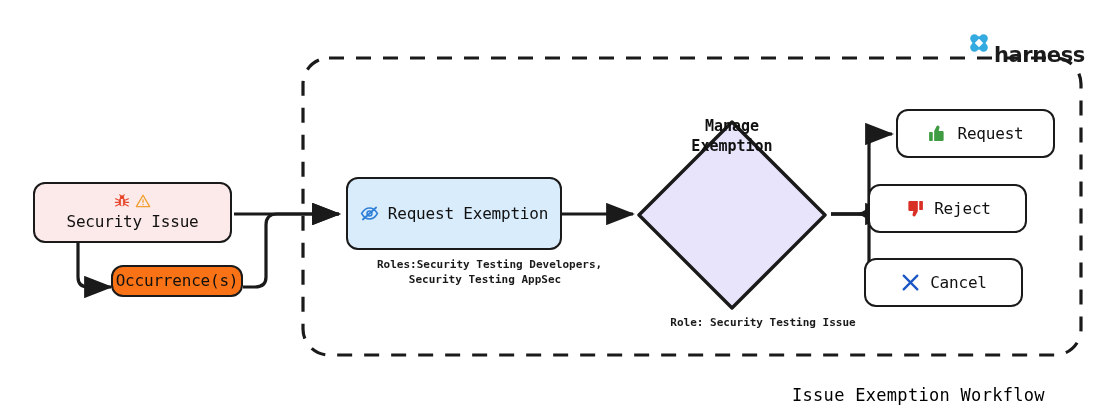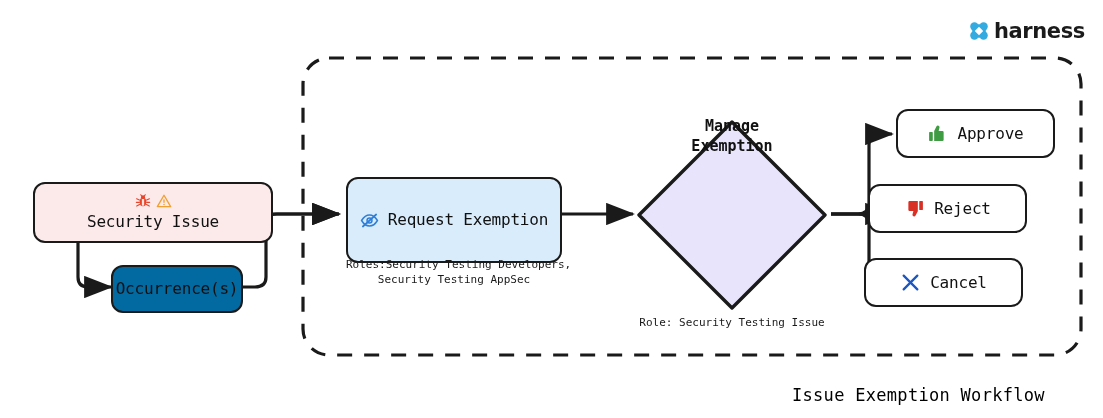--- a/index.html
+++ b/index.html
@@ -56,26 +56,27 @@
     display: flex;
     flex-direction: row;
     align-items: center;
     justify-content: center;
     gap: 9px;
   }
   .caption {
     position: absolute;
     font-family: "DejaVu Sans Mono", monospace;
     font-size: 11px;
-    font-weight: normal;
+    font-weight: bold;
     color: #1a1a1a;
     text-align: center;
     line-height: 1.35;
     white-space: pre;
     z-index: 3;
+    margin-left: 31px;
   }
   .diagram-title {
     position: absolute;
     font-family: "DejaVu Sans Mono", monospace;
     font-size: 17px;
     color: #000000;
     letter-spacing: 0.3px;
     white-space: nowrap;
     z-index: 3;
   }
@@ -86,20 +87,21 @@
     align-items: center;
     gap: 4px;
     z-index: 3;
   }
   .brand-name {
     font-family: "DejaVu Sans", sans-serif;
     font-size: 21px;
     font-weight: bold;
     color: #1b1b1b;
     letter-spacing: -0.4px;
+    margin-top: 24px;
   }
   .diamond-wrap {
     position: absolute;
     z-index: 3;
     display: flex;
     align-items: flex-start;
     justify-content: center;
     font-weight: bold;
   }
   .diamond-text {
@@ -147,21 +149,21 @@
       <circle cx="7" cy="7" r="4.6" fill="#33ABE0"></circle>
       <circle cx="17" cy="7" r="4.6" fill="#33ABE0"></circle>
       <circle cx="7" cy="17" r="4.6" fill="#33ABE0"></circle>
       <circle cx="17" cy="17" r="4.6" fill="#33ABE0"></circle>
       <path d="M12 4 L20 12 L12 20 L4 12 Z" fill="#33ABE0"></path>
       <path d="M12 7.4 L16.6 12 L12 16.6 L7.4 12 Z" fill="#ffffff"></path>
     </svg>
     <span class="brand-name">harness</span>
   </div>
 
-  <div class="node" style="left:33px; top:182px; width:240px; height:61px; background:#fce9e9;">
+  <div class="node" style="left:33px; top:182px; width:199px; height:61px; background:#fce9e9;">
     <div class="icon-row">
       <svg width="16" height="16" viewBox="0 0 24 24">
         <ellipse cx="12" cy="13.5" rx="5.1" ry="6.4" fill="#e8442a"></ellipse>
         <rect x="10.3" y="9" width="3.4" height="10" fill="#ffffff" opacity="0.85"></rect>
         <path d="M12 3.2 a3.1 3.1 0 0 1 3.1 3.1 v1.1 h-6.2 v-1.1 A3.1 3.1 0 0 1 12 3.2z" fill="#e8442a"></path>
         <g stroke="#e8442a" stroke-width="1.7" stroke-linecap="round">
           <line x1="8.6" y1="2.6" x2="10.2" y2="4.6"></line>
           <line x1="15.4" y1="2.6" x2="13.8" y2="4.6"></line>
           <line x1="6.6" y1="10.5" x2="2.4" y2="8.6"></line>
           <line x1="6.6" y1="14" x2="2.0" y2="14"></line>
@@ -173,25 +175,25 @@
       </svg>
       <svg width="16" height="16" viewBox="0 0 24 24">
         <path d="M12 3.4 L22 20.4 H2 Z" fill="none" stroke="#f0a030" stroke-width="2" stroke-linejoin="round"></path>
         <rect x="11" y="9.3" width="2" height="5.6" rx="1" fill="#f0a030"></rect>
         <circle cx="12" cy="17.4" r="1.15" fill="#f0a030"></circle>
       </svg>
     </div>
     <div class="node-label">Security Issue</div>
   </div>
 
-  <div class="node" style="left:111px; top:265px; width:132px; height:48px; background:#0369a1;">
+  <div class="node" style="left:111px; top:265px; width:132px; height:32px; background:#f97316;">
     <div class="node-label">Occurrence(s)</div>
   </div>
 
-  <div class="node" style="left:346px; top:177px; width:216px; height:86px; background:#d9ecfb;">
+  <div class="node" style="left:346px; top:177px; width:216px; height:73px; background:#d9ecfb;">
     <div class="inline-row">
       <svg width="19" height="19" viewBox="0 0 24 24">
         <path d="M2 12 C5 7 8.6 5 12 5 C15.4 5 19 7 22 12 C19 17 15.4 19 12 19 C8.6 19 5 17 2 12 Z" fill="none" stroke="#2f7fd8" stroke-width="1.9"></path>
         <circle cx="12" cy="12" r="3.1" fill="none" stroke="#2f7fd8" stroke-width="1.9"></circle>
         <line x1="3.6" y1="19.6" x2="20.4" y2="4.4" stroke="#2f7fd8" stroke-width="2.2" stroke-linecap="round"></line>
       </svg>
       <span class="node-label">Request Exemption</span>
     </div>
   </div>
   <div class="caption" style="left:346px; top:258px; width:216px;">Roles:Security Testing Developers,
@@ -205,21 +207,21 @@
 Exemption</div>
   </div>
   <div class="caption" style="left:612px; top:316px; width:240px;">Role: Security Testing Issue</div>
 
   <div class="node" style="left:896px; top:109px; width:159px; height:49px; background:#ffffff;">
     <div class="inline-row">
       <svg width="21" height="21" viewBox="0 0 24 24">
         <rect x="2.4" y="10.2" width="4.2" height="10.4" rx="0.8" fill="#3f9c43"></rect>
         <path d="M8.2 20.6 H17.6 a1.4 1.4 0 0 0 1.4-1.4 V10.6 a1.4 1.4 0 0 0-1.4-1.4 h-4.3 l1.0-4.0 a1.9 1.9 0 0 0-3.4-1.5 L8.2 9.0 Z" fill="#3f9c43"></path>
       </svg>
-      <span class="node-label">Approve</span>
+      <span class="node-label">Request</span>
     </div>
   </div>
 
   <div class="node" style="left:868px; top:184px; width:159px; height:49px; background:#ffffff;">
     <div class="inline-row">
       <svg width="21" height="21" viewBox="0 0 24 24">
         <rect x="17.4" y="3.4" width="4.2" height="10.4" rx="0.8" fill="#d93025"></rect>
         <path d="M15.8 3.4 H6.4 a1.4 1.4 0 0 0-1.4 1.4 V13.4 a1.4 1.4 0 0 0 1.4 1.4 h4.3 l-1.0 4.0 a1.9 1.9 0 0 0 3.4 1.5 L15.8 15.0 Z" fill="#d93025"></path>
       </svg>
       <span class="node-label">Reject</span>

